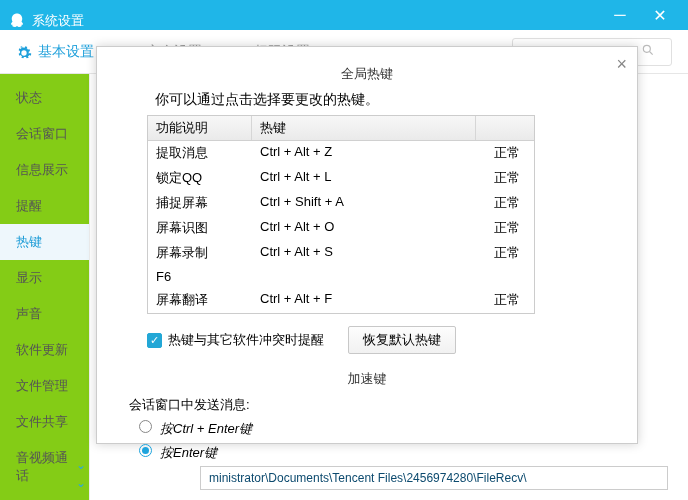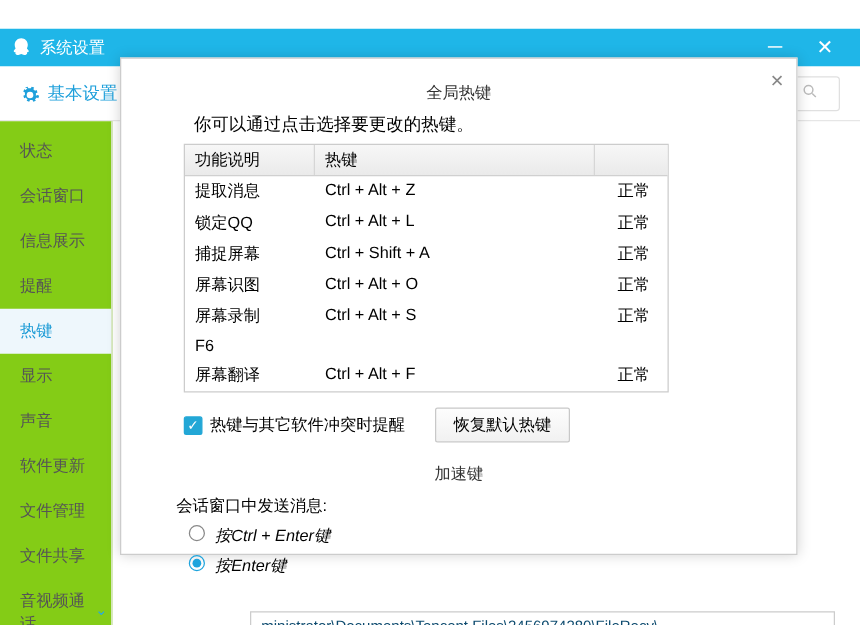--- a/index.html
+++ b/index.html
@@ -1,17 +1,17 @@
 <!DOCTYPE html>
 <html><head>
 <meta charset="utf-8">
 <style>
   * { box-sizing: border-box; margin: 0; padding: 0; font-family: "Microsoft YaHei", Arial, sans-serif; }
   body { width: 688px; height: 500px; background: #fff; position: relative; overflow: hidden; font-size: 13px; }
-  .titlebar { height: 30px; background: #1fb6e8; display: flex; align-items: center; padding: 0 8px; color: #fff; margin-top: 23px; }
+  .titlebar { height: 30px; background: #1fb6e8; display: flex; align-items: flex-end; padding: 0 8px; color: #fff; }
   .titlebar .penguin { width: 18px; height: 18px; margin-right: 6px; }
   .titlebar .title { font-size: 13px; }
   .titlebar .spacer { flex: 1; }
   .titlebar .win-btn { width: 40px; height: 30px; display: flex; align-items: center; justify-content: center; color: #fff; font-size: 16px; }
   .topbar { height: 44px; display: flex; align-items: center; padding: 0 16px; border-bottom: 1px solid #e6e6e6; color: #999; }
   .topbar .tab { display: flex; align-items: flex-end; margin-right: 30px; font-size: 14px; }
   .topbar .tab.active { color: #1fa0db; }
   .topbar .tab .icn { width: 16px; height: 16px; margin-right: 6px; display: inline-flex; align-items: center; justify-content: center; }
   .topbar .search-wrap { margin-left: auto; width: 160px; height: 28px; border: 1px solid #e0e0e0; border-radius: 3px; display: flex; align-items: center; padding: 0 8px; color: #bbb; }
   .topbar .search-wrap input { border: none; outline: none; width: 120px; font-size: 12px; color: #888; }
@@ -35,21 +35,21 @@
   .hk-head div:last-child { border-right: none; }
   .col-a { width: 104px; }
   .col-b { width: 224px; }
   .col-c { flex: 1; text-align: right; padding-right: 14px !important; }
   .hk-body .row { display: flex; padding: 2px 0; border-bottom: 1px solid transparent; }
   .hk-body .row div { padding: 1px 8px; }
   .controls { margin: 12px 0 16px 26px; display: flex; align-items: center; gap: 24px; }
   .chk { display: flex; align-items: center; gap: 6px; }
   .chkbox { width: 15px; height: 15px; border: 1px solid #22a7d6; background: #23a7d6; border-radius: 2px; display: inline-flex; align-items: center; justify-content: center; color: #fff; font-size: 11px; }
   .btn { border: 1px solid #c8c8c8; background: linear-gradient(#fdfdfd,#f1f1f1); padding: 4px 14px; font-size: 13px; border-radius: 2px; cursor: pointer; }
-  .sendopts { margin-left: 20px; font-size: 13px; }
+  .sendopts { margin-left: 8px; font-size: 13px; }
   .sendopts .lbl { margin-bottom: 6px; }
   .radio-row { display: flex; align-items: flex-start; gap: 8px; margin-bottom: 6px; margin-left: 10px; font-style: italic; }
   .radio { width: 13px; height: 13px; border: 1px solid #888; border-radius: 50%; display: inline-flex; align-items: center; justify-content: center; }
   .radio.checked { border-color: #1ea4dd; }
   .radio.checked::after { content: ""; width: 7px; height: 7px; background: #1ea4dd; border-radius: 50%; }
 </style>
 </head>
 <body>
 
 <div class="titlebar">

